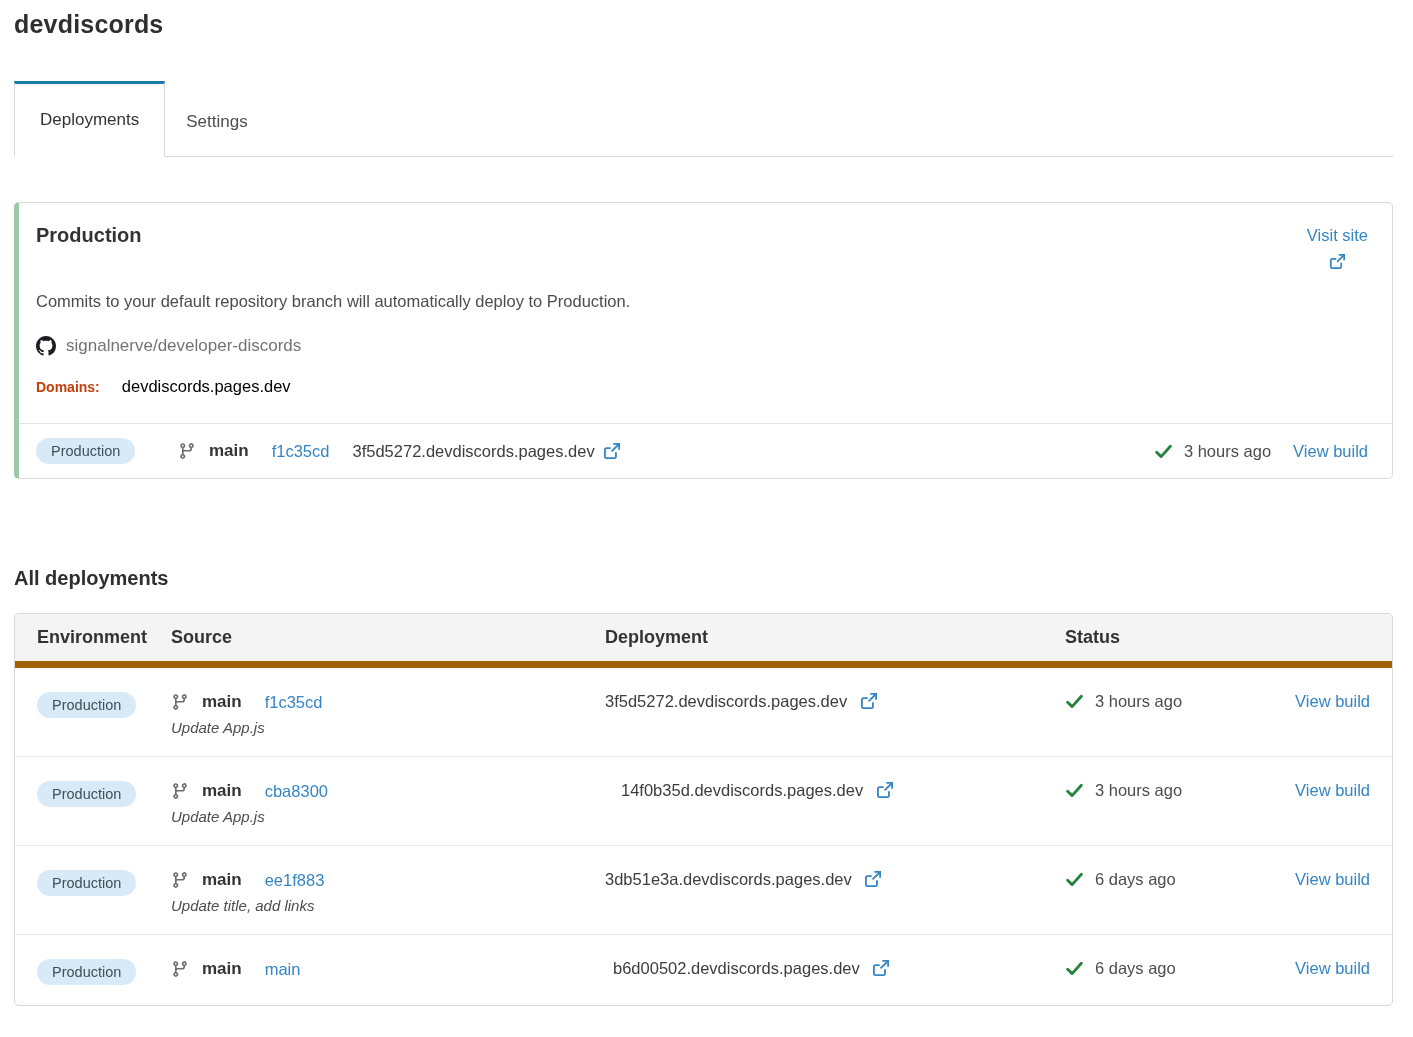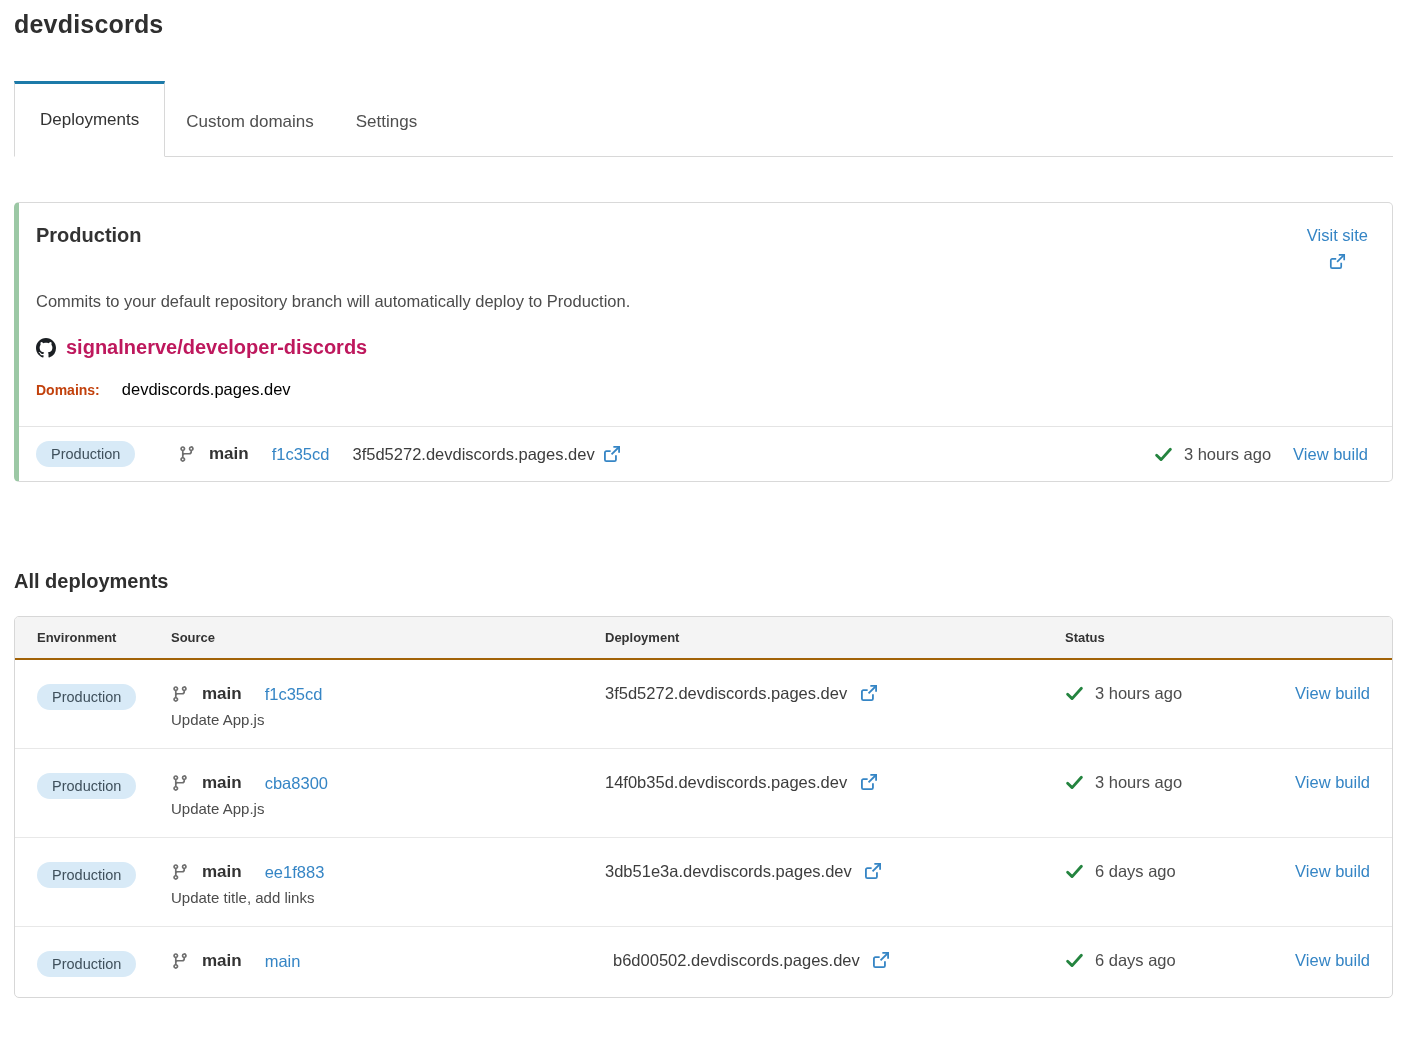--- a/index.html
+++ b/index.html
@@ -33,21 +33,21 @@
     margin-top: 45px; border: 1px solid #d9d9d9; border-left: 5px solid #9cc8a5;
     border-radius: 5px; background: #fff;
   }
   .card-top { padding: 21px 24px 27px 17px; }
   .card-head { display: flex; justify-content: space-between; align-items: flex-start; }
   .card-title { font-size: 20px; font-weight: 700; color: #333; }
   .link { color: #3585c5; font-size: 16.5px; flex-direction: column; }
   .visit-site { display: inline-flex; align-items: center; gap: 8px; font-weight: 400; margin-top: 2px; }
   .desc { margin-top: 22px; font-size: 16.5px; color: #4c4c4c; }
   .repo-row { margin-top: 25px; display: flex; align-items: center; gap: 10px; }
-  .repo-name { font-size: 20px; font-weight: 700; color: #be185d; }
+  .repo-name { font-size: 17px; font-weight: 400; color: #737373; }
   .domains-row { margin-top: 21px; display: flex; align-items: baseline; }
   .domains-label { font-size: 14px; font-weight: 700; color: #c2410c; }
   .domains-value { font-size: 16.5px; color: #000000; margin-left: 22px; }
 
   .card-row {
     border-top: 1px solid #e4e4e4; display: flex; align-items: center;
     padding: 13px 24px 13px 17px; min-height: 55px;
   }
   .badge {
     display: inline-block; background: #d8eaf7; color: #3f505c;
@@ -69,28 +69,28 @@
     margin-top: 23px; border: 1px solid #d7d7d7; border-radius: 5px;
     overflow: hidden; background: #fff;
   }
   .thead, .trow {
     display: grid;
     grid-template-columns: 134px 434px 460px 1fr auto;
     padding-left: 22px; padding-right: 22px;
     align-items: start;
   }
   .thead {
-    background: #f4f4f4; border-bottom: 2px solid #a16207;
+    background: #f4f4f4; border-bottom: 7px solid #a16207;
     padding-top: 13px; padding-bottom: 13px;
-    font-size: 13px; font-weight: 700; color: #333;
+    font-size: 18px; font-weight: 700; color: #333;
   }
   .trow { padding-top: 24px; padding-bottom: 20px; }
   .trow + .trow { border-top: 1px solid #e8e8e8; }
   .src-line { display: flex; align-items: center; }
-  .commit-msg { font-size: 15px; color: #4c4c4c; margin-top: 7px; }
+  .commit-msg { font-size: 15px; color: #4c4c4c; margin-top: 7px; font-style: italic; }
   .cell-status { display: flex; align-items: center; }
   .cell-action { justify-self: end; }
   .icon { display: inline-flex; flex: none; }
 </style>
 </head>
 <body>
 
 <svg width="0" height="0" style="position:absolute">
   <defs>
     <g id="def-ext-link">
@@ -109,21 +109,20 @@
     </g>
   </defs>
 </svg>
 
 <div>
 
   <h1 class="page-title">devdiscords</h1>
 
   <nav class="tabbar">
     <button class="tab active">Deployments</button>
-    <button class="tab">Custom domains</button>
     <button class="tab">Settings</button>
   </nav>
 
   <section class="card">
     <div class="card-top">
       <div class="card-head">
         <h2 class="card-title">Production</h2>
         <a class="link visit-site">
           <span>Visit site</span>
           <span class="icon">
@@ -241,21 +240,21 @@
           <svg width="18" height="18" viewBox="0 0 16 16">
                   <use href="#def-branch"></use>
                 </svg>
         </span>
         <span class="branch-name" style="margin-left:13px">main</span>
         <a class="commit-link">cba8300</a>
       </span>
       <div class="commit-msg">Update App.js</div>
     </span>
     <span class="cell-deploy">
-      <span class="deploy-url" style="margin-left:0">14f0b35d.devdiscords.pages.dev</span>
+      <span class="deploy-url" style="margin-left:16px">14f0b35d.devdiscords.pages.dev</span>
       <a class="ext-link">
         <span class="icon">
           <svg width="18" height="18" viewBox="0 0 16 16">
                   <use href="#def-ext-link"></use>
                 </svg>
         </span>
       </a>
     </span>
     <span class="cell-status">
       <span class="icon">

